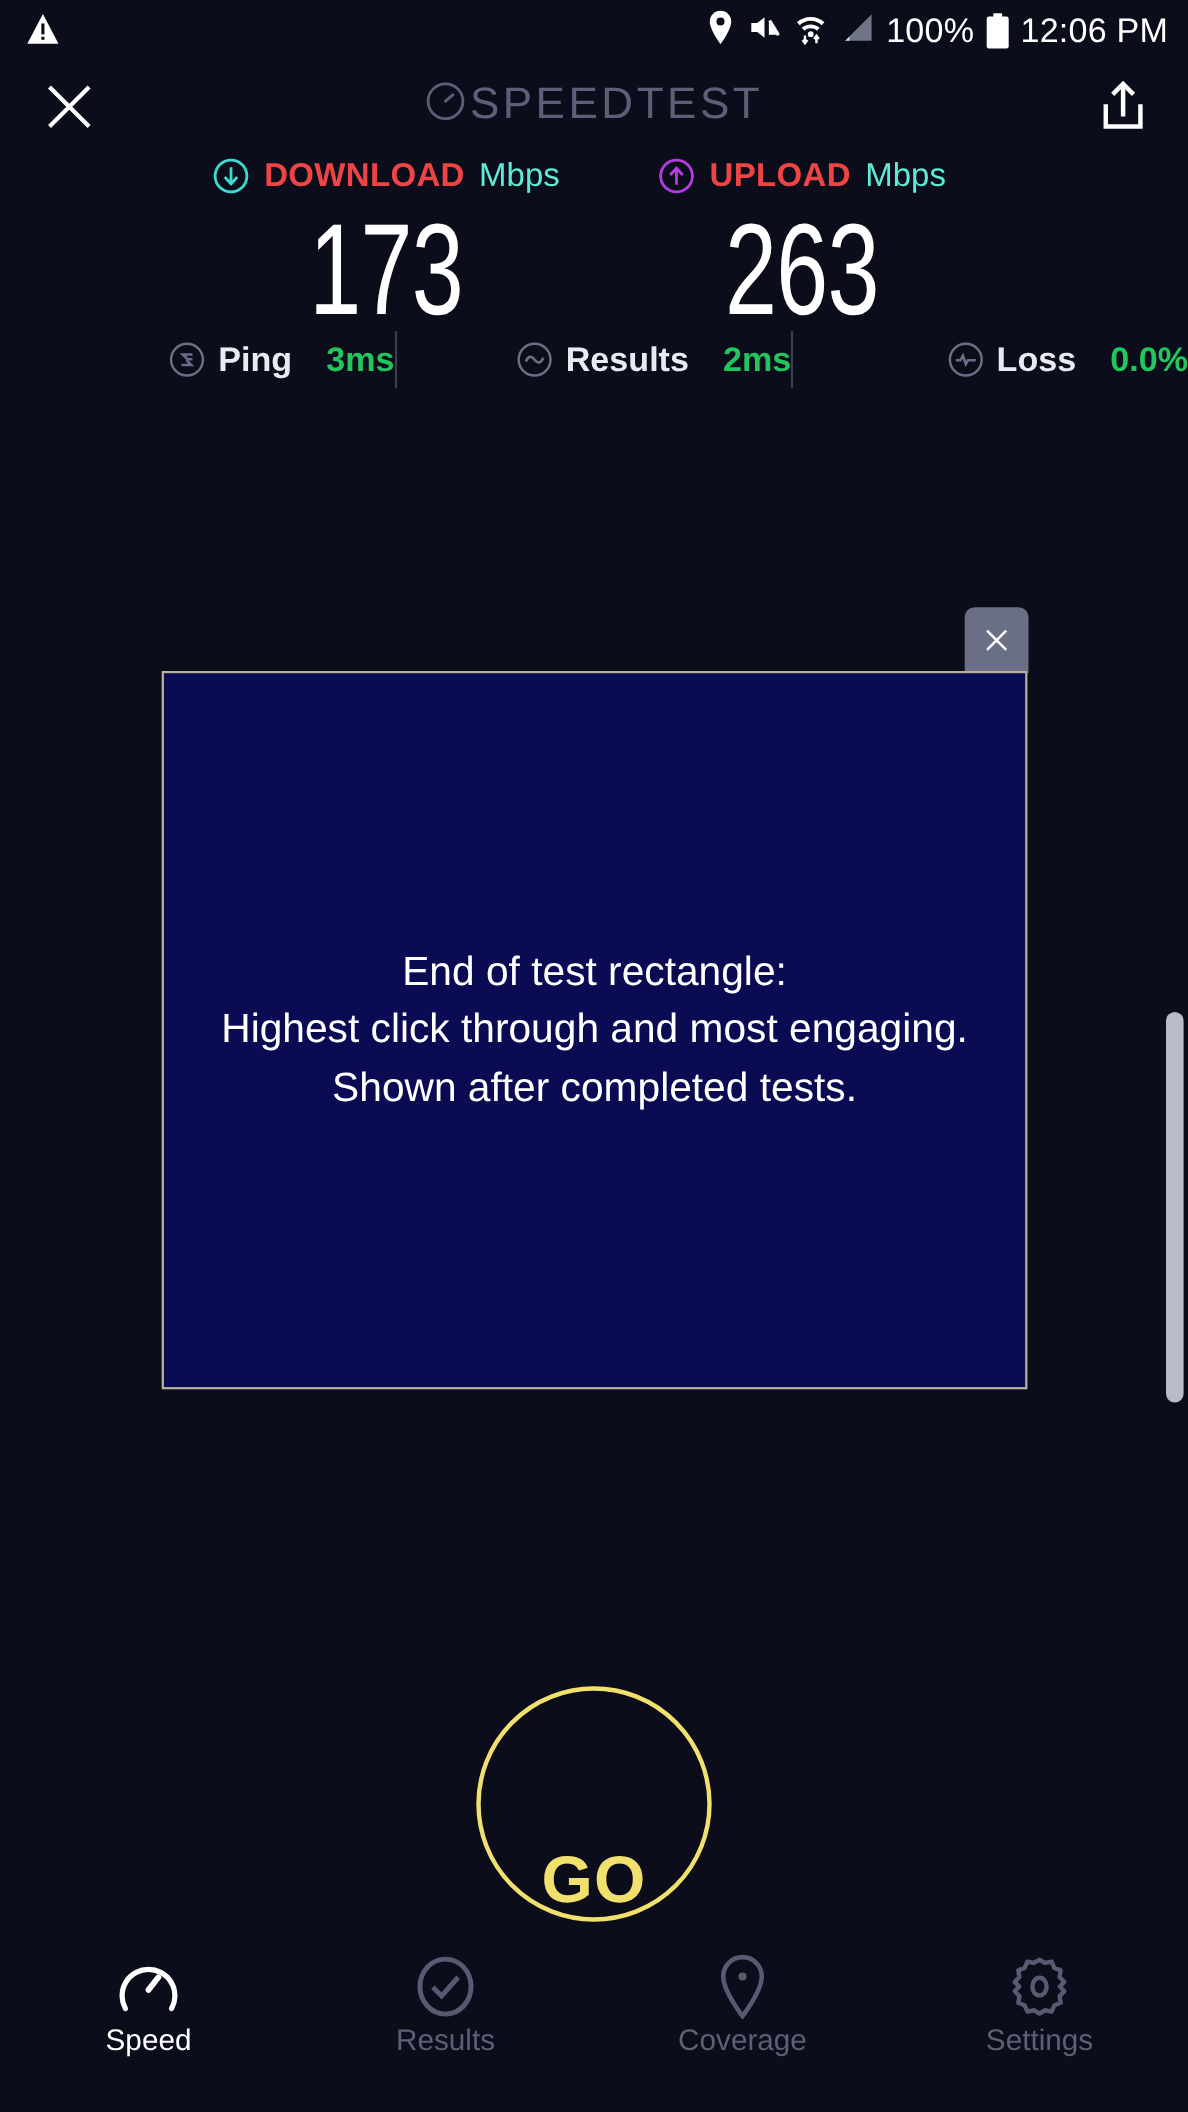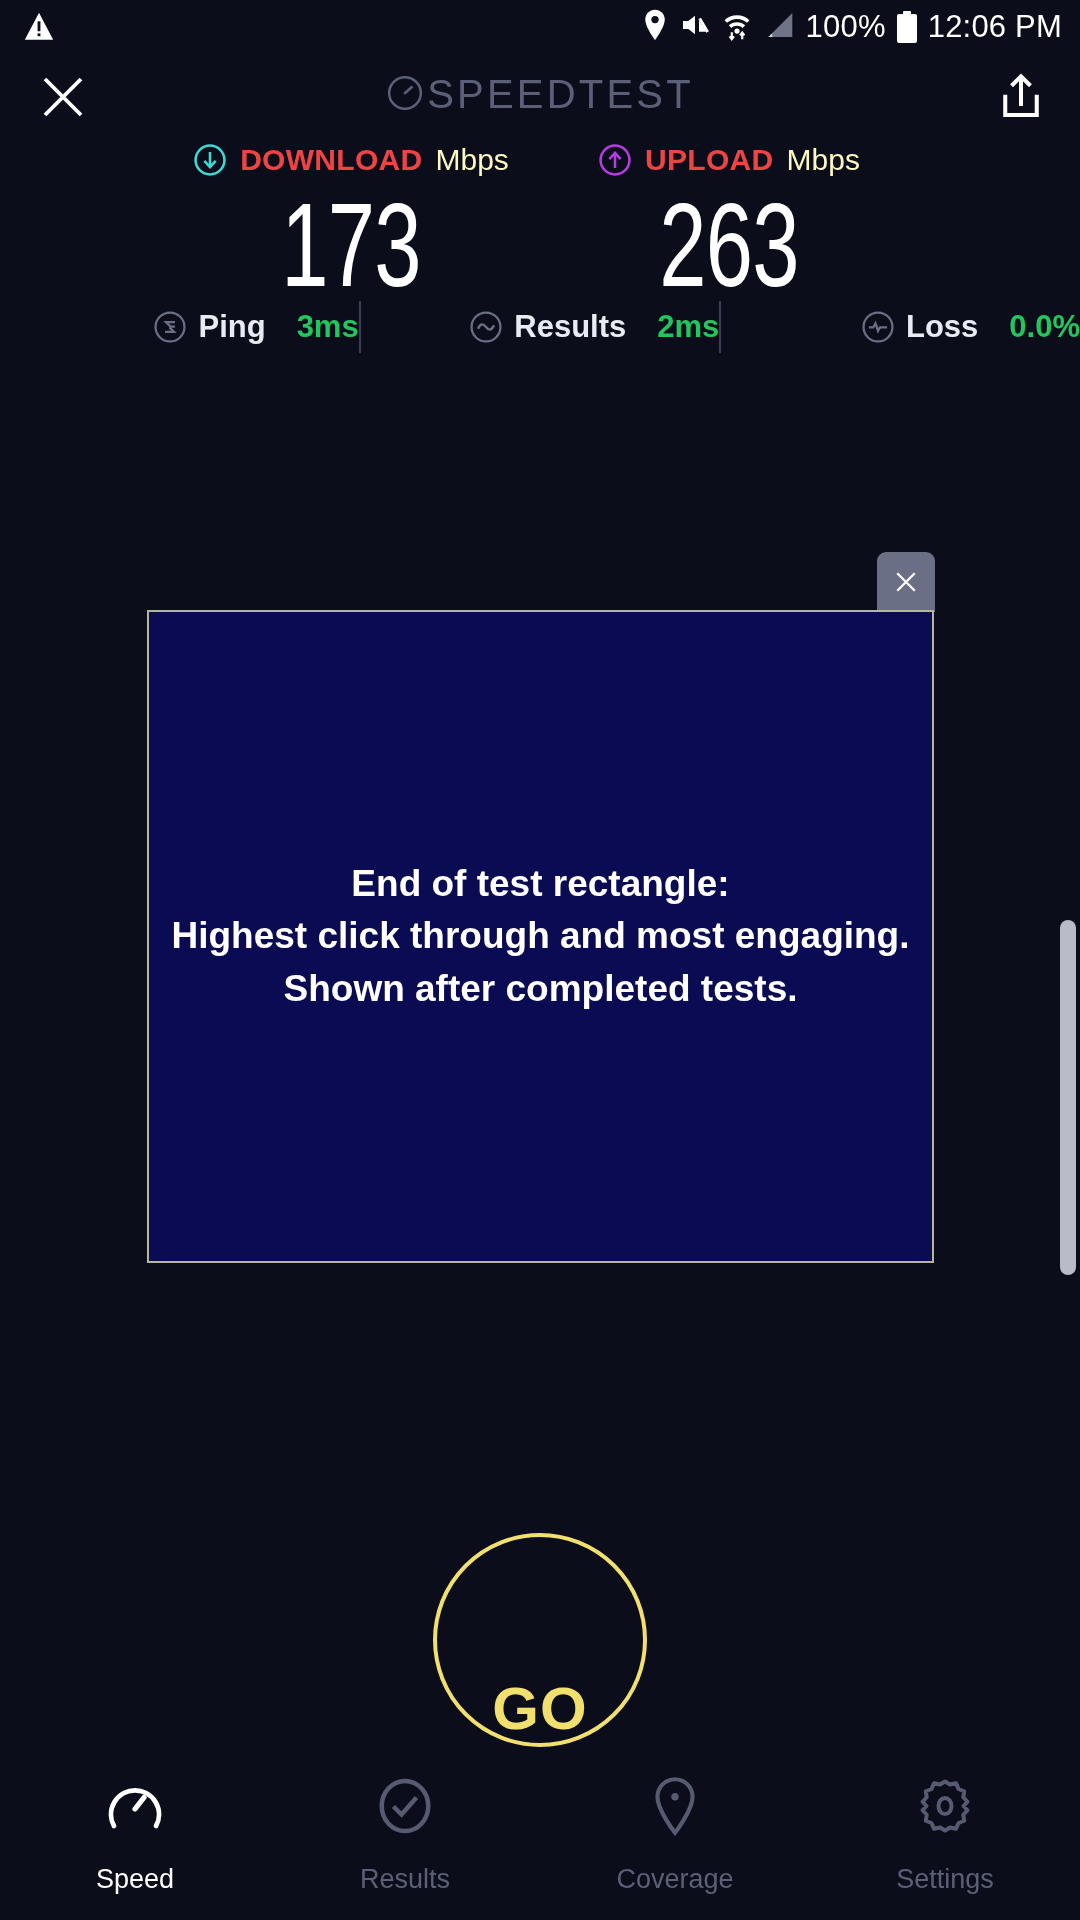--- a/index.html
+++ b/index.html
@@ -53,21 +53,21 @@
   .res-row { display:flex; justify-content:center; }
   .res-col { width:370px; text-align:center; }
   .res-col.dl { margin-right:8px; }
   .res-head {
     display:flex; align-items:center; justify-content:center; gap:13px;
     height:44px;
   }
   .res-head .lbl {
     color:#ef4444; font-size:30px; font-weight:700; letter-spacing:0.3px;
   }
-  .res-head .unit { font-weight:400; font-size:30px; color:#fef9c3; }
+  .res-head .unit { font-weight:400; font-size:30px; color:#5eead4; }
   .arrow-circ { width:34px; height:34px; }
   .res-val {
     color:#ffffff; font-size:118px; line-height:1.08;
     font-weight:300; letter-spacing:-1px;
     font-family:"Liberation Sans", sans-serif;
     transform:scaleX(0.72); transform-origin:center;
   }
 
   
   .pjl {
@@ -85,21 +85,21 @@
   
   .ad-wrap { position:absolute; left:147px; top:610px; }
   .ad-box {
     position:relative; width:787px; height:653px;
     background:#0b0b54; border:2px solid #b9b59a;
   }
   .ad-text {
     position:absolute; left:0; right:0; top:50%;
     transform:translateY(-50%);
     text-align:center; color:#ffffff;
-    font-size:37px; line-height:1.43; font-weight:700;
+    font-size:37px; line-height:1.43; font-weight:400;
     padding:0 16px;
   }
   .ad-close {
     position:absolute; left:730px; top:-58px;
     width:58px; height:60px;
     background:#6b6f86; border-radius:9px 9px 0 0;
     display:flex; align-items:center; justify-content:center;
     cursor:pointer;
   }
 
@@ -123,21 +123,21 @@
     color:#f2e06e; font-size:60px; font-weight:700; letter-spacing:1px;
   }
 
   
   .bottomnav {
     position:absolute; left:0; bottom:0; width:1080px; height:160px;
     display:flex; align-items:flex-start; padding-top:16px;
   }
   .nav-item {
     flex:1; display:flex; flex-direction:column;
-    align-items:center; gap:28px; cursor:pointer;
+    align-items:center; gap:4px; cursor:pointer;
   }
   .nav-icon { width:60px; height:60px; display:block; }
   .nav-label { font-size:27px; color:#5c6076; }
   .nav-item.active .nav-label { color:#ffffff; }
 </style>
 </head>
 <body>
 
 <div id="app">
 

